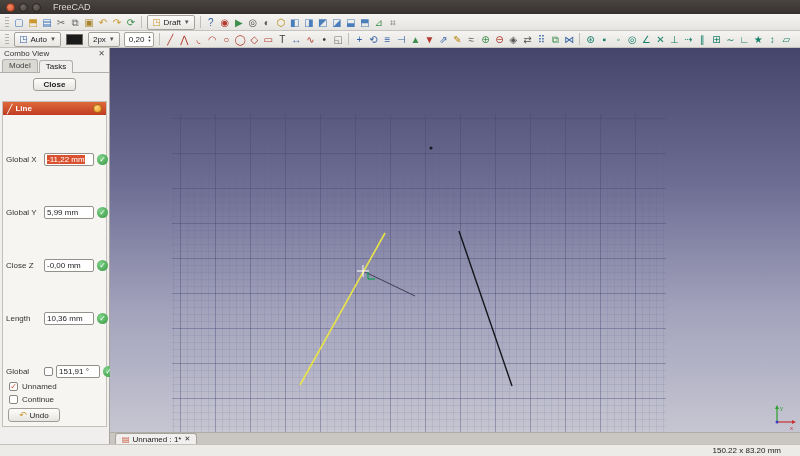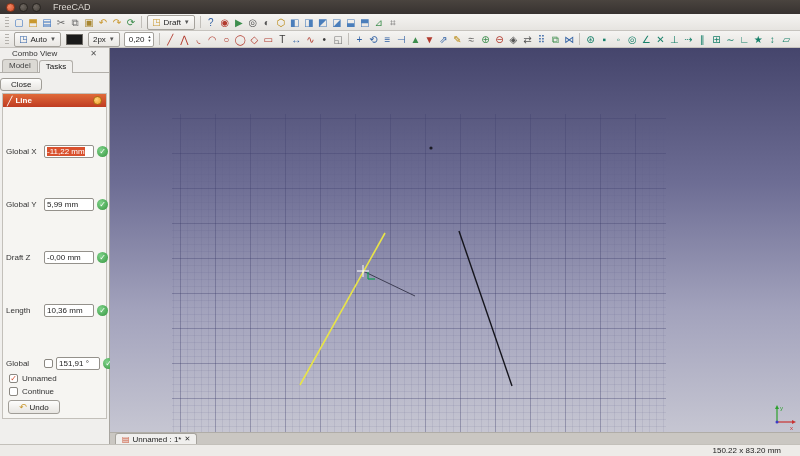--- a/index.html
+++ b/index.html
@@ -22,27 +22,27 @@
   .combo{display:inline-flex;align-items:center;gap:3px;height:13px;background:linear-gradient(#fcfbfa,#e9e7e3);border:1px solid #a5a29c;border-radius:2px;font-size:8px;padding:0 4px;color:#222;margin:0 2px;}
   .combo .cicon{font-size:9px;}
   .caret{font-size:6px;color:#555;}
   .swatch{width:15px;height:9px;border:1px solid #6e6b66;margin:0 3px;}
   .spin{display:inline-flex;align-items:center;height:13px;border:1px solid #a5a29c;background:#fff;border-radius:2px;font-size:8px;padding:0 2px 0 4px;margin:0 2px;color:#222;}
   .spin .arrows{display:flex;flex-direction:column;font-size:4px;line-height:4px;color:#444;margin-left:3px;}
 
   
   .main{flex:1 1 auto;display:flex;min-height:0;}
   .panel{flex:0 0 110px;width:110px;background:#f0efed;border-right:1px solid #a8a5a0;display:flex;flex-direction:column;font-size:8px;box-sizing:border-box;}
-  .panel-header{display:flex;align-items:center;justify-content:space-between;padding:1px 12px;color:#333;}
+  .panel-header{display:flex;align-items:center;justify-content:space-between;padding:1px 4px;color:#333;}
   .panel-close{color:#555;font-size:8px;}
   .tabs{display:flex;border-bottom:1px solid #b2afaa;padding-left:2px;gap:1px;}
   .tab{padding:1px 6px 2px;border:1px solid #b2afaa;border-bottom:none;border-radius:3px 3px 0 0;background:#dbd9d4;color:#444;position:relative;}
   .tab.active{background:#f0efed;color:#111;top:1px;}
   .btn{display:inline-flex;align-items:center;gap:3px;padding:1px 10px;border:1px solid #a09d97;border-radius:3px;background:linear-gradient(#fdfdfc,#e7e5e1);font-size:8px;color:#222;}
-  .close-row{text-align:left;margin:5px 0 0;}
+  .close-row{text-align:center;margin:5px 0 8px;font-weight:bold;}
 
   .task-box{margin:2px 2px 0;border:1px solid #c3c0ba;background:#f6f5f2;}
   .task-header{height:13px;background:linear-gradient(#e06a3a,#bf3c22);color:#fff;display:flex;align-items:center;gap:3px;padding:0 4px;font-weight:bold;font-size:8px;}
   .task-header .ticon-line{color:#fff;font-size:9px;}
   .task-header .hbtn{margin-left:auto;width:9px;height:9px;border-radius:50%;background:radial-gradient(circle at 35% 35%,#ffd27a,#ef9822);border:1px solid #a96f10;box-sizing:border-box;}
   .task-field{display:flex;align-items:center;gap:3px;padding:2px 3px;margin-top:36px;}
   .flabel{width:35px;color:#333;flex:0 0 35px;}
   .finput{width:44px;flex:0 0 44px;height:11px;background:#fff;border:1px solid #94918b;border-radius:2px;font-size:8px;line-height:11px;padding:0 2px;color:#222;overflow:hidden;white-space:nowrap;box-sizing:content-box;}
   .finput.narrow{width:38px;flex:0 0 38px;}
   .finput .sel{background:#d9512e;color:#fff;}
@@ -214,21 +214,21 @@
           <span class="flabel">Global X</span>
           <span class="finput"><span class="sel">-11,22 mm</span></span>
           <span class="fcheck"></span>
         </div>
         <div class="task-field">
           <span class="flabel">Global Y</span>
           <span class="finput"><span>5,99 mm</span></span>
           <span class="fcheck"></span>
         </div>
         <div class="task-field">
-          <span class="flabel">Draft Z</span>
+          <span class="flabel">Close Z</span>
           <span class="finput"><span>-0,00 mm</span></span>
           <span class="fcheck"></span>
         </div>
         <div class="task-field">
           <span class="flabel">Length</span>
           <span class="finput"><span>10,36 mm</span></span>
           <span class="fcheck"></span>
         </div>
         <div class="task-field">
           <span class="flabel">Global</span>

